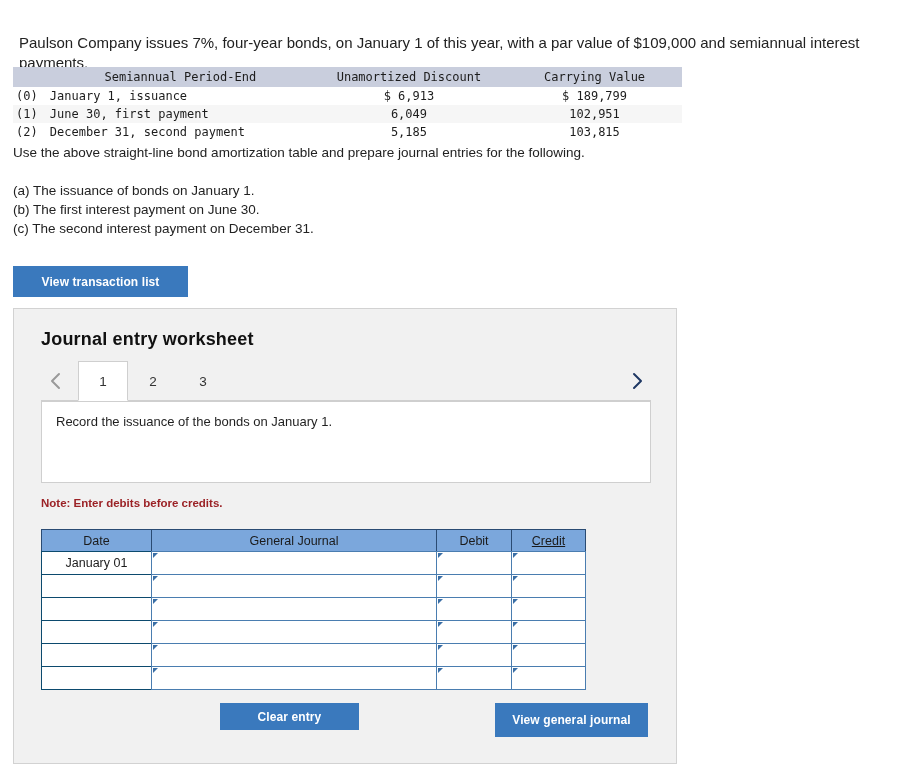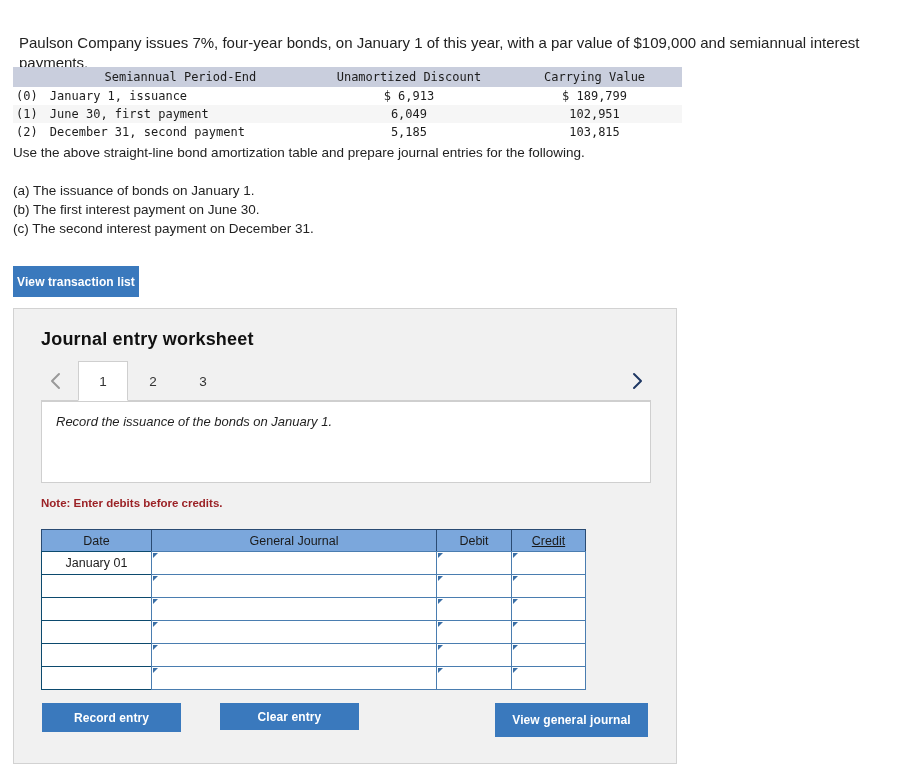--- a/index.html
+++ b/index.html
@@ -90,21 +90,21 @@
     text-align: center;
     line-height: 1;
     display: flex;
     align-items: center;
     justify-content: center;
   }
   .btn-view-transaction {
     position: absolute;
     left: 13px;
     top: 266px;
-    width: 126px;
+    width: 175px;
     height: 31px;
   }
 
   
   .worksheet-panel {
     position: absolute;
     left: 13px;
     top: 308px;
     width: 664px;
     height: 456px;
@@ -182,21 +182,20 @@
     background: #ffffff;
     border: 1px solid #cfcfcf;
     box-sizing: border-box;
   }
   .instruction-text {
     position: absolute;
     left: 14px;
     top: 12px;
     font-size: 13px;
     color: #1f1f1f;
-    font-style: italic;
   }
   .note-text {
     position: absolute;
     left: 27px;
     top: 188px;
     font-size: 11.5px;
     font-weight: bold;
     color: #9b2226;
   }
 
@@ -401,17 +400,16 @@
     </div>
 
     <div class="jrow">
       <div class="jcell-date c-date"></div>
       <div class="jinput c-gj"></div>
       <div class="jinput c-debit"></div>
       <div class="jinput c-credit"></div>
     </div>
   </div>
 
-  <button class="btn btn-record">Record entry</button>
   <button class="btn btn-clear">Clear entry</button>
   <button class="btn btn-view-gj">View general journal</button>
 
 </div>
 
 </body></html>

